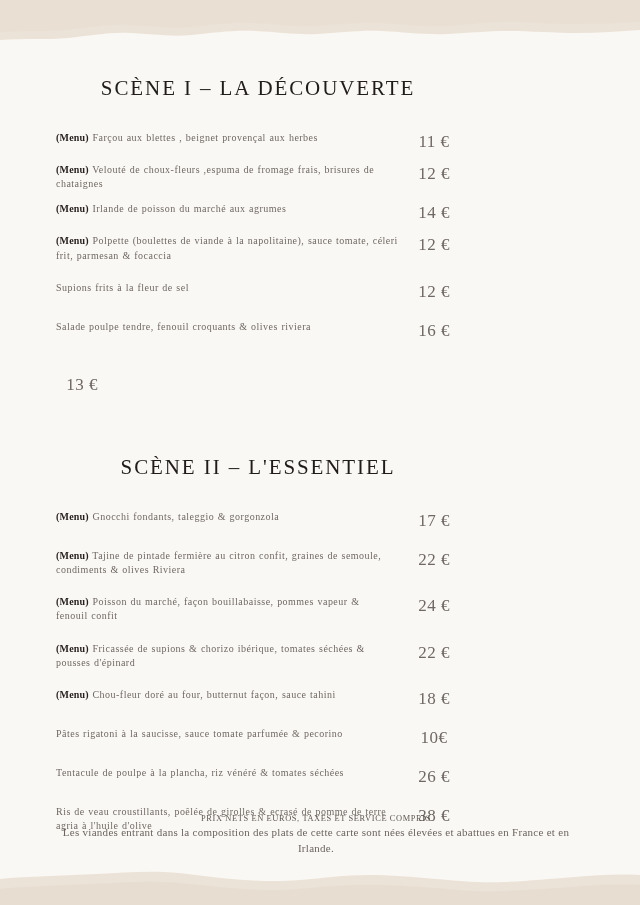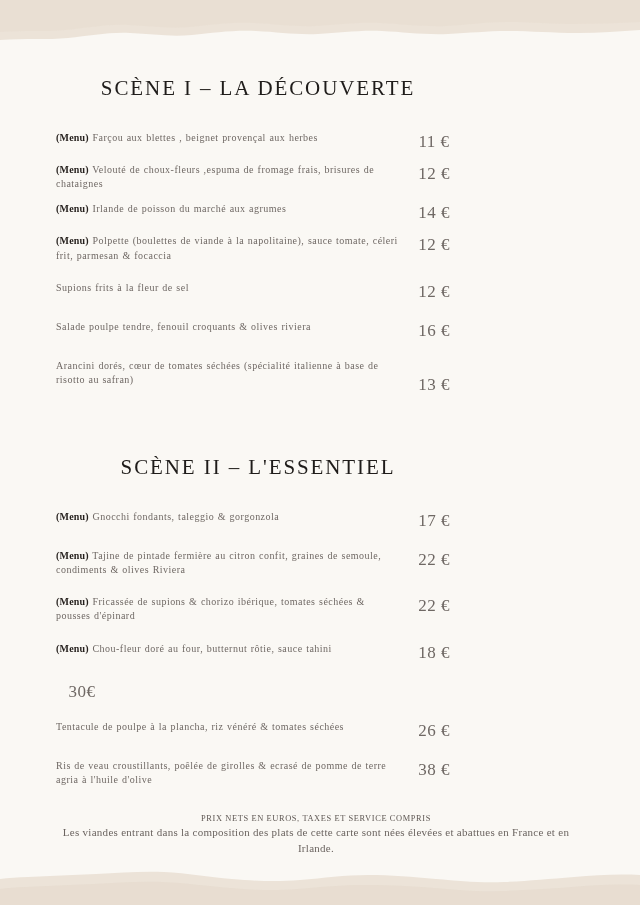--- a/index.html
+++ b/index.html
@@ -174,47 +174,51 @@
         </li>
         <li class="item gap-before">
           <div class="item-name"><span>Supions frits à la fleur de sel</span></div>
           <div class="item-price">12 €</div>
         </li>
         <li class="item gap-before">
           <div class="item-name"><span>Salade poulpe tendre, fenouil croquants &amp; olives riviera</span></div>
           <div class="item-price">16 €</div>
         </li>
         <li class="item gap-before price-low">
-          <div class="item-name"><span>Arancini dorés, cœur de tomates séchées (spécialité italienne à base de risotto au safran)</span></div>
           <div class="item-price">13 €</div>
         </li>
       </ul>
   </div>
 
   <div class="section">
     <h2 class="section-title section-2-title">SCÈNE II – L'ESSENTIEL</h2>
     <ul class="items items-2">
         <li class="item">
           <div class="item-name"><b>(Menu)</b> <span> Gnocchi fondants, taleggio &amp; gorgonzola</span></div>
           <div class="item-price">17 €</div>
         </li>
         <li class="item gap-before">
           <div class="item-name"><b>(Menu)</b> <span>Tajine de pintade fermière au citron confit, graines de semoule, condiments &amp; olives Riviera</span></div>
           <div class="item-price">22 €</div>
         </li>
         <li class="item gap-before">
+          <div class="item-name"><b>(Menu)</b> <span>Poisson du marché, façon bouillabaisse, pommes vapeur &amp; fenouil confit</span></div>
+          <div class="item-price">24 €</div>
+        </li>
+        <li class="item gap-before">
           <div class="item-name"><b>(Menu)</b> <span>Fricassée de supions &amp; chorizo ibérique, tomates séchées &amp; pousses d'épinard</span></div>
           <div class="item-price">22 €</div>
         </li>
         <li class="item gap-before">
-          <div class="item-name"><b>(Menu)</b> <span>Chou-fleur doré au four, butternut rôtie, sauce tahini</span></div>
+          <div class="item-name"><b>(Menu)</b> <span>Chou-fleur doré au four, butternut façon, sauce tahini</span></div>
           <div class="item-price">18 €</div>
         </li>
         <li class="item gap-before">
-          <div class="item-price">30€</div>
+          <div class="item-name"><span>Pâtes rigatoni à la saucisse, sauce tomate parfumée &amp; pecorino</span></div>
+          <div class="item-price">10€</div>
         </li>
         <li class="item gap-before">
           <div class="item-name"><span>Tentacule de poulpe à la plancha, riz vénéré &amp; tomates séchées</span></div>
           <div class="item-price">26 €</div>
         </li>
         <li class="item gap-before">
           <div class="item-name"><span>Ris de veau croustillants, poêlée de girolles &amp; ecrasé de pomme de terre agria à l'huile d'olive</span></div>
           <div class="item-price">38 €</div>
         </li>
       </ul>

